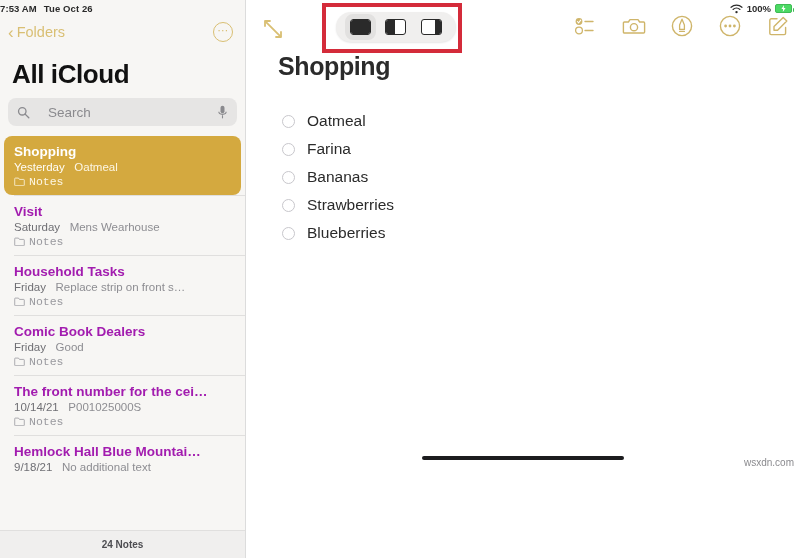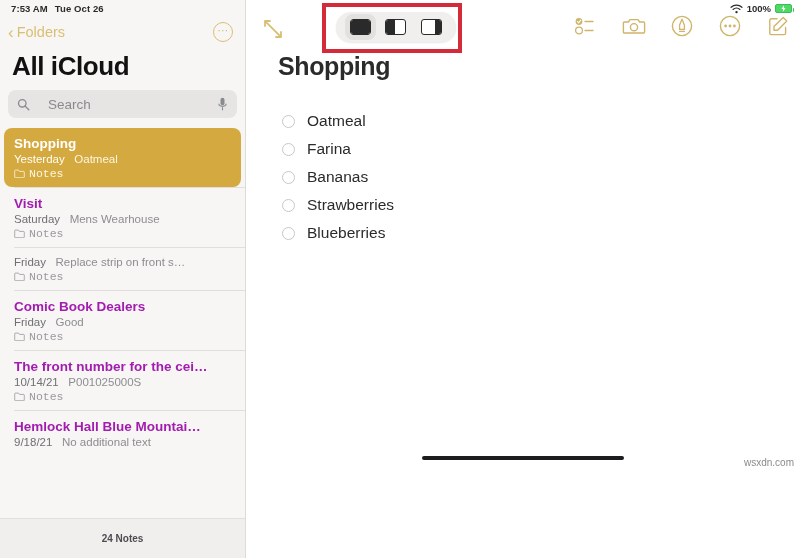--- a/index.html
+++ b/index.html
@@ -20,21 +20,21 @@
   #sidebar {
     width: 246px; height: 558px;
     background: #f7f6f4;
     position: relative;
     border-right: 1px solid #dcdcdc;
     flex: 0 0 246px;
   }
   .statusbar {
     height: 17px;
     display: flex; align-items: center;
-    padding: 0 11px;
+    padding: 0 0;
     font-size: 9.5px; font-weight: bold; color: #2a2a2a;
     gap: 7px;
     letter-spacing: 0.1px;
   }
   .navrow {
     height: 30px;
     display: flex; align-items: center;
     padding: 0 12px 0 8px;
     justify-content: space-between;
   }
@@ -50,20 +50,21 @@
     border: 1.4px solid #d9bf73;
     display: flex; align-items: center; justify-content: center;
     color: #d9bf73; font-size: 11px; line-height: 0;
     letter-spacing: 0.6px;
     padding-bottom: 4px;
   }
   #bigtitle {
     font-size: 26px; font-weight: bold; color: #111;
     padding: 4px 12px 8px 12px;
     letter-spacing: -0.4px;
+    margin-top: 8px;
   }
   #searchbar {
     margin: 0 8px 10px 8px;
     height: 28px; border-radius: 8px;
     background: #e6e5e4;
     display: flex; align-items: center;
     padding: 0 9px;
     gap: 18px;
   }
   .search-ico { width: 13px; height: 13px; flex: 0 0 13px; }
@@ -99,21 +100,21 @@
     font-size: 11.5px; color: #9a9a9f;
     display: flex; align-items: center; gap: 4px; font-family: Liberation Mono, monospace;
   }
   .note-item.selected .note-folder { color: #fdf6e3; }
   .folder-ico { width: 11px; height: 9px; flex: 0 0 11px; }
   .divider {
     height: 1px; background: #e0dfde; margin-left: 14px;
   }
   #listfooter {
     position: absolute; left: 0; right: 0; bottom: 0;
-    height: 40px; background: #f0efee;
+    height: 28px; background: #f0efee;
     border-top: 1px solid #e0dfde;
     display: flex; align-items: center; justify-content: center;
     font-size: 10px; font-weight: bold; color: #4d4d51;
   }
 
   
   #detail {
     flex: 1; position: relative; background: #ffffff;
     height: 472px;
   }
@@ -264,20 +265,21 @@
           <svg class="folder-ico" viewBox="0 0 12 10">
             <path d="M0.7 2.4 V9 a0.7 0.7 0 0 0 0.7 0.7 h9.2 a0.7 0.7 0 0 0 0.7 -0.7 V3.4 a0.7 0.7 0 0 0 -0.7 -0.7 H6 L4.9 1.2 H1.4 a0.7 0.7 0 0 0 -0.7 0.7 Z" fill="none" stroke="currentColor" stroke-width="0.9"></path>
           </svg>
           <span>Notes</span>
         </div>
       </div>
 
       <div class="divider"></div>
 
       <div class="note-item">
+        <div class="note-title">Household Tasks</div>
         <div class="note-sub">
           <span class="date">Friday</span>
           &nbsp;
           <span>Replace strip on front s…</span>
         </div>
         <div class="note-folder">
           <svg class="folder-ico" viewBox="0 0 12 10">
             <path d="M0.7 2.4 V9 a0.7 0.7 0 0 0 0.7 0.7 h9.2 a0.7 0.7 0 0 0 0.7 -0.7 V3.4 a0.7 0.7 0 0 0 -0.7 -0.7 H6 L4.9 1.2 H1.4 a0.7 0.7 0 0 0 -0.7 0.7 Z" fill="none" stroke="currentColor" stroke-width="0.9"></path>
           </svg>
           <span>Notes</span>

